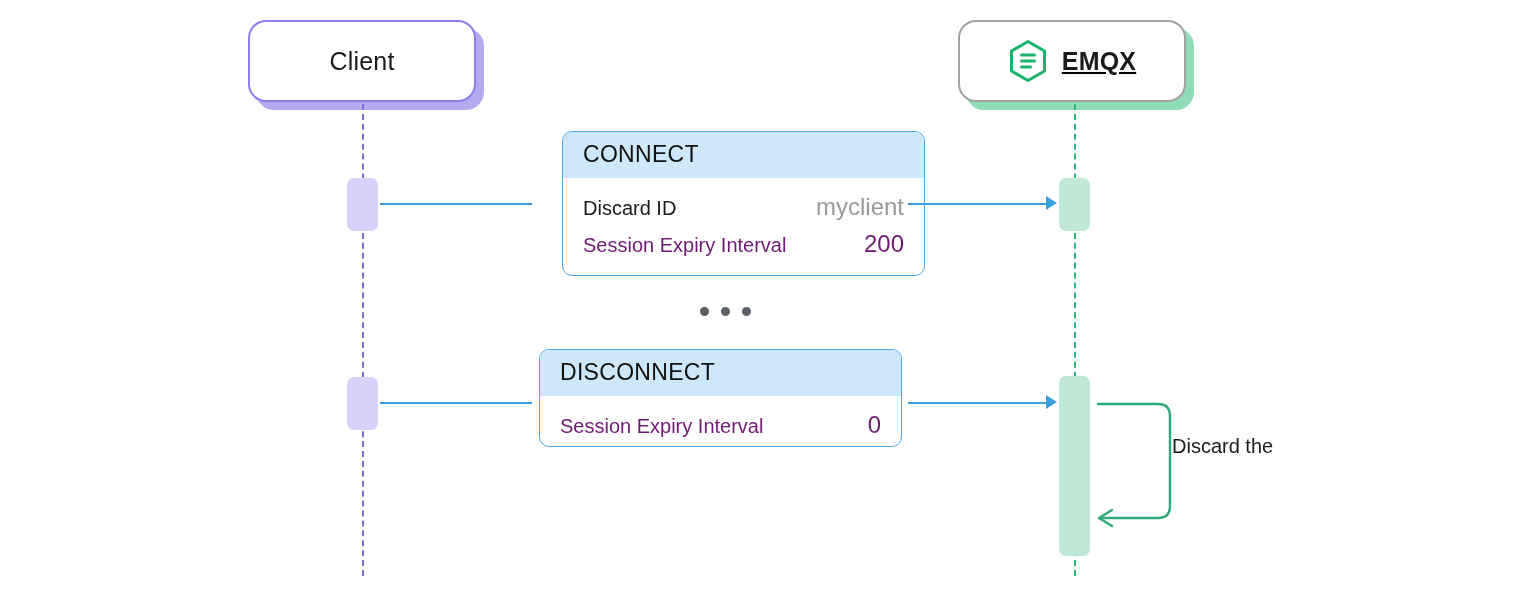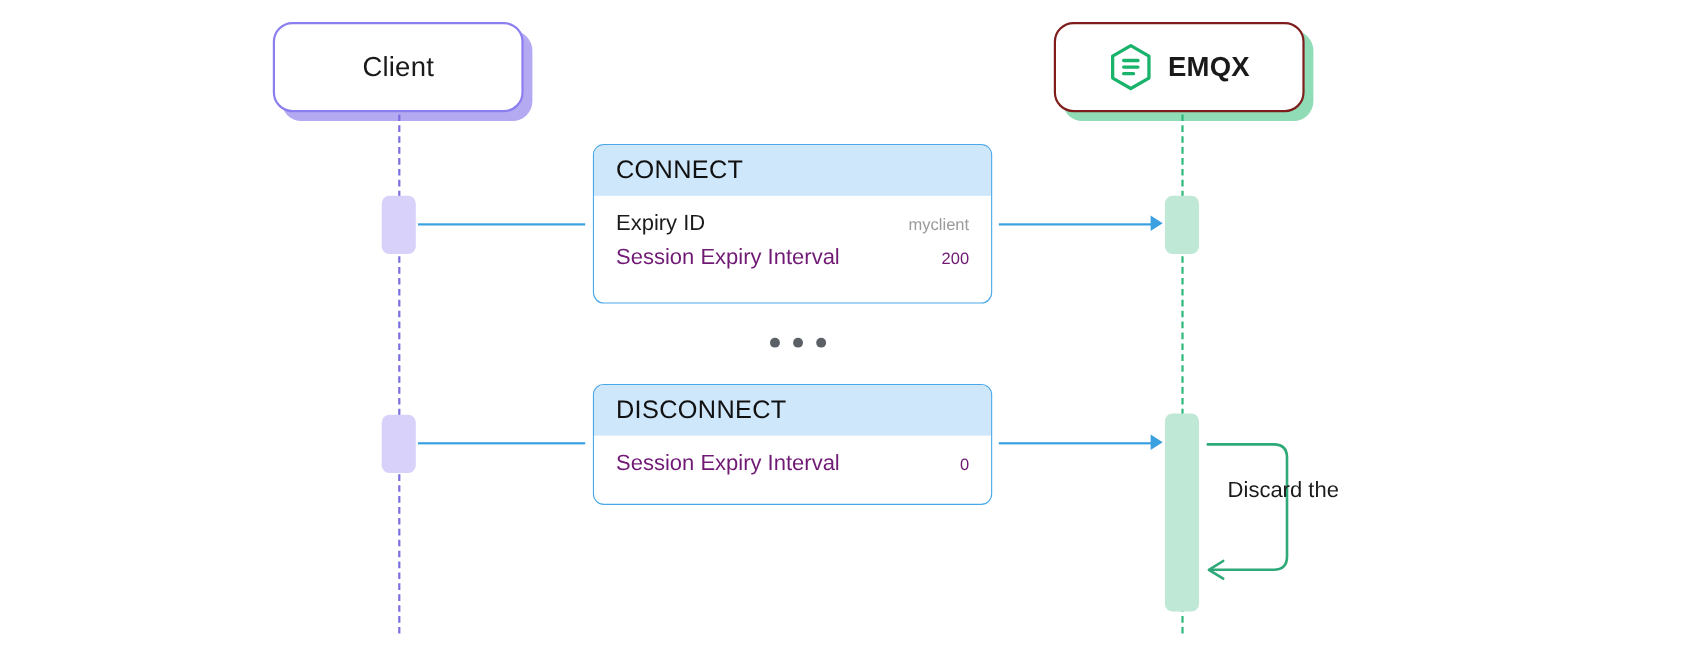--- a/index.html
+++ b/index.html
@@ -17,21 +17,21 @@
   .participant .face{position:relative;width:100%;height:100%;box-sizing:border-box;
         border-radius:18px;background:#ffffff;display:flex;align-items:center;justify-content:center;gap:14px;}
 
   #client-box{left:248px;top:20px;width:228px;height:82px;}
   #client-box .shadow{background:#b3aaf2;}
   #client-box .face{border:2px solid #8b7ff0;}
   #client-label{font-size:25px;color:#1a1a1a;letter-spacing:.2px;}
 
   #emqx-box{left:958px;top:20px;width:228px;height:82px;}
   #emqx-box .shadow{background:#8fdcb6;}
-  #emqx-box .face{border:2px solid #7f1d1d;}
+  #emqx-box .face{border:2px solid #a3a3a3;text-decoration:underline;}
   #emqx-label{font-size:25px;color:#1a1a1a;letter-spacing:.2px;font-weight:600;}
   #emqx-logo{width:40px;height:44px;display:block;}
 
   
   .lifeline{position:absolute;width:0;border-left-width:2px;border-left-style:dashed;}
   #client-lifeline{left:362px;top:104px;height:472px;border-left-color:#7b6fe0;}
   #emqx-lifeline{left:1074px;top:104px;height:472px;border-left-color:#2cb87a;}
 
   
   .activation{position:absolute;border-radius:7px;}
@@ -43,44 +43,44 @@
   #act-emqx-2{left:1059px;top:376px;width:31px;height:180px;}
 
   
   .msgbox{position:absolute;box-sizing:border-box;border:1.5px solid #4aa8e8;
           border-radius:10px;background:#ffffff;overflow:hidden;}
   .msgbox .mhead{background:#cfe7fb;box-sizing:border-box;padding:9px 20px 10px 20px;}
   .msgbox .mhead-text{font-size:23px;color:#111111;letter-spacing:.3px;}
   .msgbox .mbody{padding:10px 20px 12px 20px;}
   .mrow{display:flex;justify-content:space-between;align-items:baseline;line-height:1.55;}
   .mrow .k{font-size:20px;}
-  .mrow .v{font-size:15px;}
+  .mrow .v{font-size:24px;}
   .k-dark{color:#1b1b1b;}
   .v-grey{color:#9a9a9a;}
   .k-blue,.v-blue{color:#701a75;}
 
-  #connect-box{left:539px;top:131px;width:363px;height:145px;}
-  #disconnect-box{left:539px;top:349px;width:363px;height:110px;}
+  #connect-box{left:562px;top:131px;width:363px;height:145px;}
+  #disconnect-box{left:539px;top:349px;width:363px;height:98px;}
 
   
   .hline{position:absolute;height:0;border-top:2px solid #3aa0e0;}
   #line-c-left{left:380px;top:203px;width:152px;}
   #line-c-right{left:908px;top:203px;width:140px;}
   #line-d-left{left:380px;top:402px;width:152px;}
   #line-d-right{left:908px;top:402px;width:140px;}
   .arrowhead{position:absolute;width:0;height:0;}
   .arrow-blue{border-top:7px solid transparent;border-bottom:7px solid transparent;border-left:11px solid #3aa0e0;}
   #ah-connect{left:1046px;top:196px;}
   #ah-disconnect{left:1046px;top:395px;}
 
   
   #selfloop{position:absolute;left:1090px;top:386px;width:110px;height:150px;}
 
   
-  #note-discard{position:absolute;left:1116px;top:432px;width:180px;
+  #note-discard{position:absolute;left:1172px;top:432px;width:180px;
        font-size:20px;line-height:1.45;color:#1b1b1b;}
 
   
   #ellipsis{position:absolute;left:700px;top:307px;display:flex;gap:12px;align-items:center;}
   #ellipsis span{width:9px;height:9px;border-radius:50%;background:#5b6066;display:block;}
 </style>
 </head>
 <body>
 
 <div id="stage">
@@ -115,21 +115,21 @@
   <div id="act-emqx-1" class="activation act-emqx"></div>
   <div id="act-emqx-2" class="activation act-emqx"></div>
 
   <div id="line-c-left" class="hline"></div>
   <div id="connect-box" class="msgbox">
     <div class="mhead">
       <span class="mhead-text">CONNECT</span>
     </div>
     <div class="mbody">
       <div class="mrow">
-        <span class="k k-dark">Expiry ID</span>
+        <span class="k k-dark">Discard ID</span>
         <span class="v v-grey">myclient</span>
       </div>
       <div class="mrow">
         <span class="k k-blue">Session Expiry Interval</span>
         <span class="v v-blue">200</span>
       </div>
     </div>
   </div>
   <div id="line-c-right" class="hline"></div>
   <div id="ah-connect" class="arrowhead arrow-blue"></div>

